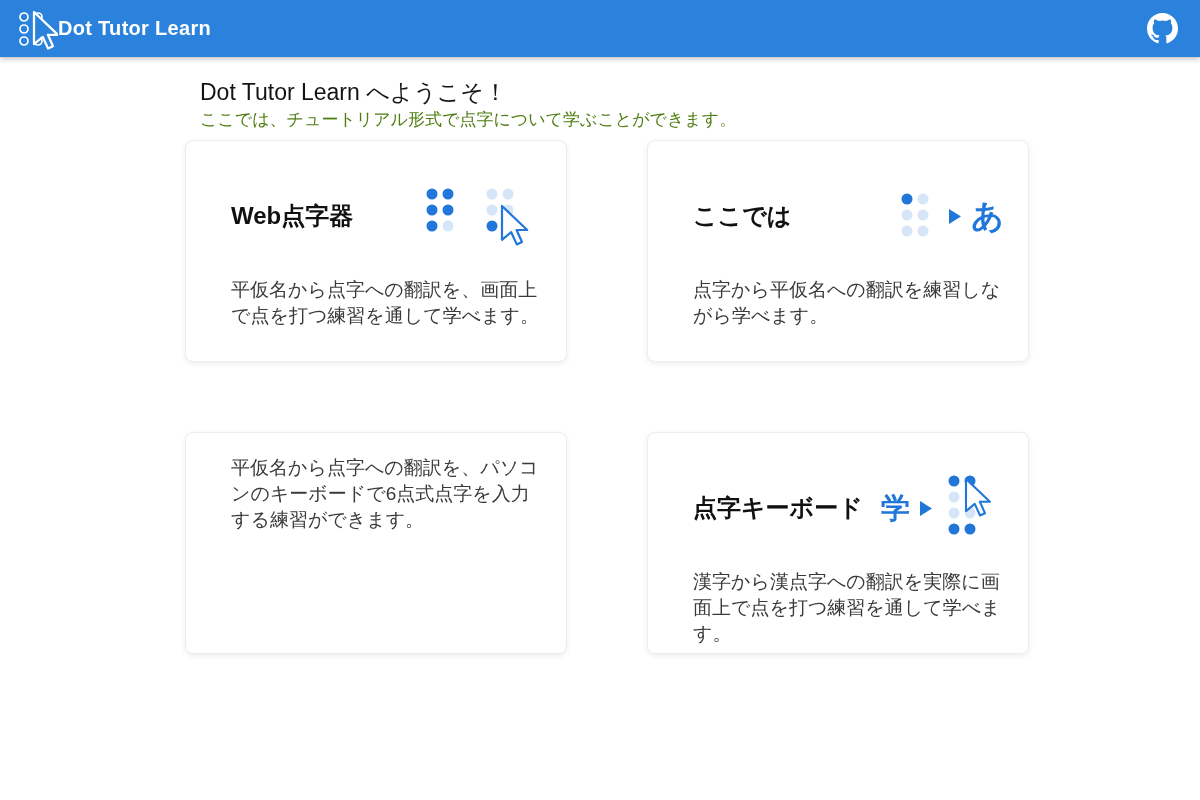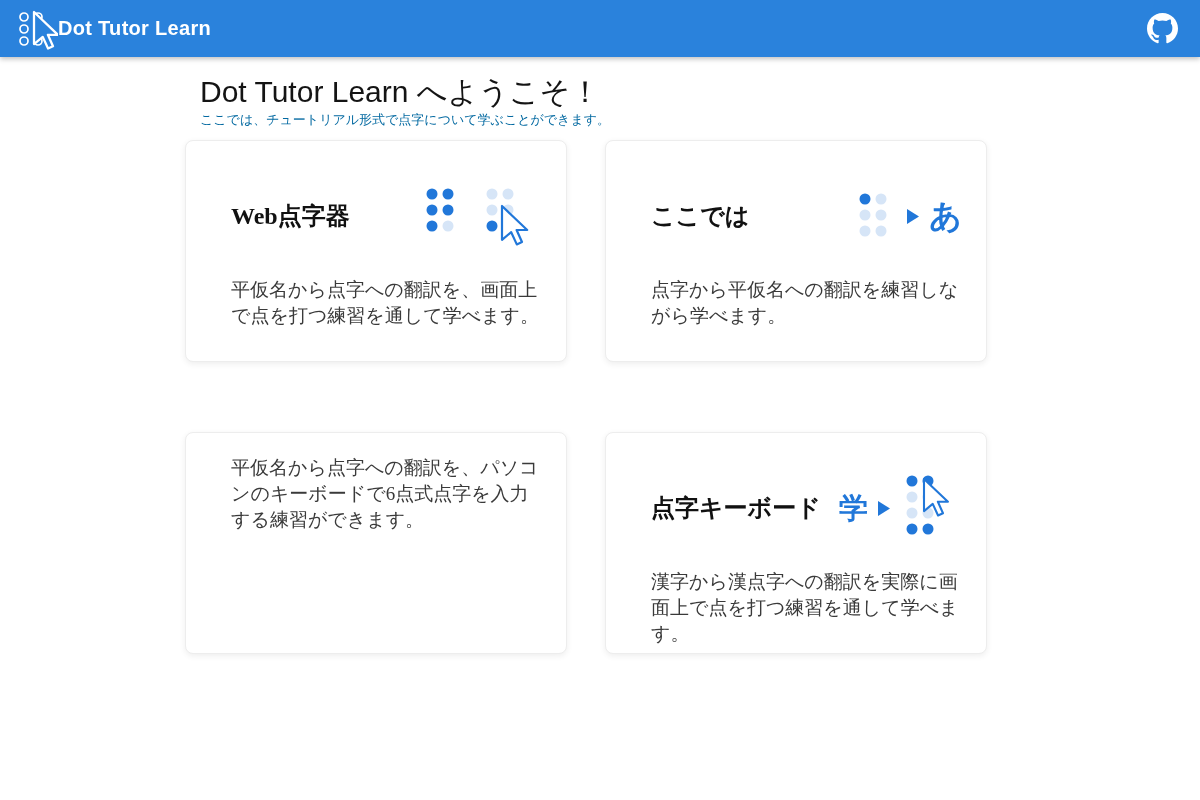--- a/index.html
+++ b/index.html
@@ -27,32 +27,31 @@
     position:relative;z-index:2;
   }
   .logo{width:44px;height:44px;display:flex;align-items:center;justify-content:center;}
   .app-title{
     color:#fff;font-size:20px;font-weight:700;letter-spacing:.3px;
   }
   .github-link{margin-left:auto;display:flex;align-items:center;cursor:pointer;}
   
   main{padding:20px 0 0 185px;}
   .welcome-heading{
-    font-size:30px;font-weight:400;color:#141414;
+    font-size:23px;font-weight:400;color:#141414;
     margin:0 8px 4px 15px;line-height:30px;
   }
   .welcome-sub{
-    font-size:13px;color:#0369a1;margin:0 0 0 15px;line-height:17px;
+    font-size:17px;color:#4d7c0f;margin:0 0 0 15px;line-height:17px;
   }
   .card-grid{
     margin-top:12px;
     display:grid;
     grid-template-columns:382px 382px;
-    gap:70px 38px;
-    font-family:Liberation Serif, serif;
+    gap:70px 80px;
   }
   .card{
     width:382px;height:222px;
     background:#fff;
     border:1px solid #ededed;
     border-radius:8px;
     box-shadow:0 2px 6px rgba(0,0,0,.07);
     cursor:pointer;
   }
   .card-head{

